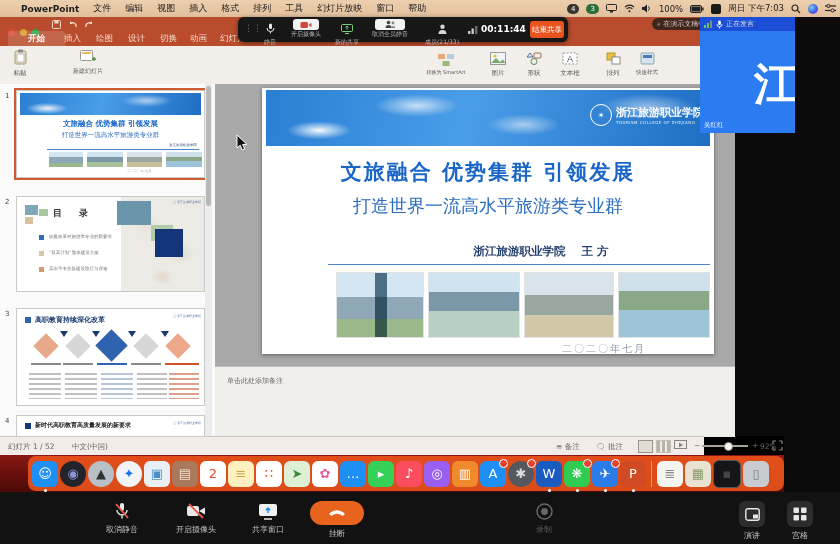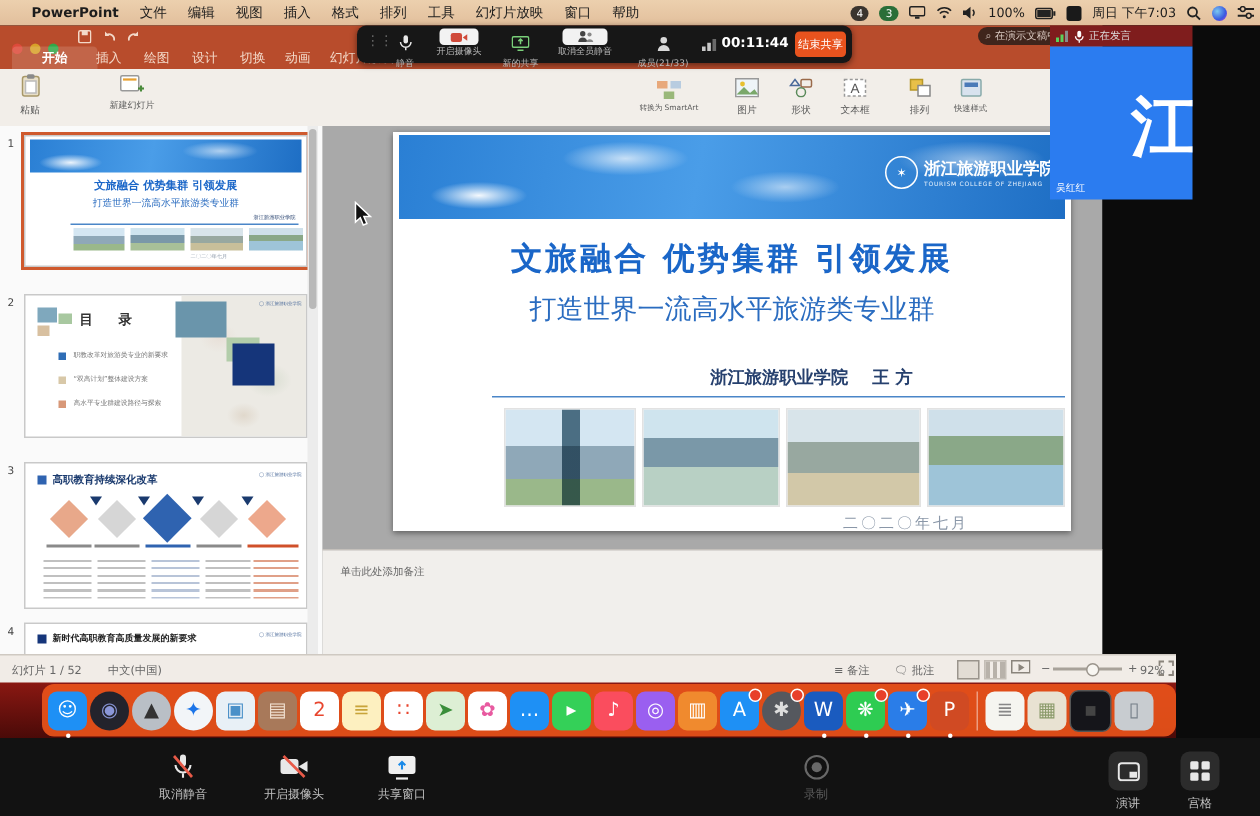--- a/index.html
+++ b/index.html
@@ -36,29 +36,29 @@
   .slide{left:262px;top:88px;width:452px;height:266px;background:#fff;box-shadow:0 1px 4px rgba(0,0,0,.45);}
   .banner{left:4px;top:2px;width:444px;height:56px;
     background:
       radial-gradient(46px 13px at 12% 72%,rgba(255,255,255,.95),rgba(255,255,255,0) 70%),
       radial-gradient(60px 16px at 34% 28%,rgba(255,255,255,.7),rgba(255,255,255,0) 70%),
       radial-gradient(52px 15px at 58% 62%,rgba(255,255,255,.55),rgba(255,255,255,0) 70%),
       radial-gradient(70px 18px at 86% 30%,rgba(255,255,255,.5),rgba(255,255,255,0) 70%),
       linear-gradient(100deg,#2a7fd4 0%,#4a9de8 45%,#1e6ec4 100%);}
   .photo{position:absolute;top:184px;height:64px;border:1px solid #e2e2e2;}
   .notesbar{left:215px;top:366px;width:520px;height:70px;background:#f1efec;border-top:1px solid #c4c0bb;}
-  .statusbar{left:0;top:436px;width:784px;height:19px;background:#f1ece7;border-top:1px solid #cfc9c2;
+  .statusbar{left:0;top:436px;width:704px;height:19px;background:#f1ece7;border-top:1px solid #cfc9c2;
     font-size:7.5px;color:#666;}
   
   .blackpanel{left:735px;top:17px;width:105px;height:419px;background:#0b0b0b;}
   .blackcol{left:784px;top:436px;width:56px;height:56px;background:#0b0b0b;}
   .searchpill{left:652px;top:18px;width:84px;height:12px;background:rgba(45,32,26,.88);border-radius:6px;
     color:#d8c8c0;font-size:7px;line-height:12px;padding-left:5px;overflow:hidden;white-space:nowrap;}
   .vidwin{left:700px;top:17px;width:95px;height:116px;}
-  .vidhead{position:absolute;left:0;top:0;width:95px;height:14px;background:#7f1d1d;display:flex;align-items:center;gap:3px;padding-left:4px;box-sizing:border-box;}
+  .vidhead{position:absolute;left:0;top:0;width:95px;height:14px;background:#1d4ed8;display:flex;align-items:center;gap:3px;padding-left:4px;box-sizing:border-box;}
   .vidbody{position:absolute;left:0;top:14px;width:95px;height:102px;background:#2b7cf0;overflow:hidden;}
   
   .topbar{left:238px;top:17px;width:330px;height:25px;background:#171717;border-radius:6px;box-shadow:0 1px 4px rgba(0,0,0,.5);}
   .tb-item{position:absolute;top:2px;text-align:center;color:#c8c8c8;}
   .tb-lb{font-size:6px;color:#b8b8b8;margin-top:0px;white-space:nowrap;}
   .tb-whitebox{background:#f2f2f2;border-radius:3px;width:26px;height:11px;margin:0 auto;display:flex;align-items:center;justify-content:center;}
   
   .wallpaper{left:0;top:455px;width:784px;height:37px;background:linear-gradient(180deg,#8a1812,#4a0a08);}
   .dock{left:28px;top:456px;width:756px;height:35px;background:rgba(232,82,26,.92);border-radius:8px;
     display:flex;align-items:center;padding:0 4px;box-sizing:border-box;gap:2px;}
@@ -509,20 +509,28 @@
     <div class="bb-item" style="left:232px;">
       <div class="bb-ic">
           <svg width="20" height="17" viewBox="0 0 20 17">
             <rect x="1" y="1" width="18" height="12" rx="2" fill="#f0f0f0"></rect>
             <path d="M10 10V5M7.8 7.2L10 5l2.2 2.2" stroke="#1a8ae8" stroke-width="1.4" fill="none"></path>
             <line x1="6" y1="16" x2="14" y2="16" stroke="#f0f0f0" stroke-width="1.5"></line>
           </svg>
         </div>
       <div class="bb-lb">共享窗口</div>
     </div>
+    <div class="bb-item" style="left:301px;">
+      <div class="bb-pill">
+          <svg width="18" height="8" viewBox="0 0 18 8">
+            <path d="M1 6C6 1 12 1 17 6l-2.6 2c-3.4-3-7.4-3-10.8 0z" fill="#fff" transform="translate(0,-1)"></path>
+          </svg>
+        </div>
+      <div class="bb-lb">挂断</div>
+    </div>
     <div class="bb-item dim" style="left:508px;">
       <div class="bb-ic">
           <svg width="17" height="17" viewBox="0 0 17 17">
             <circle cx="8.5" cy="8.5" r="7.5" fill="none" stroke="#e8e8e8" stroke-width="1.4"></circle>
             <circle cx="8.5" cy="8.5" r="3.4" fill="#e8e8e8"></circle>
           </svg>
         </div>
       <div class="bb-lb">录制</div>
     </div>
     <div class="bb-item" style="left:730px;width:44px;">

